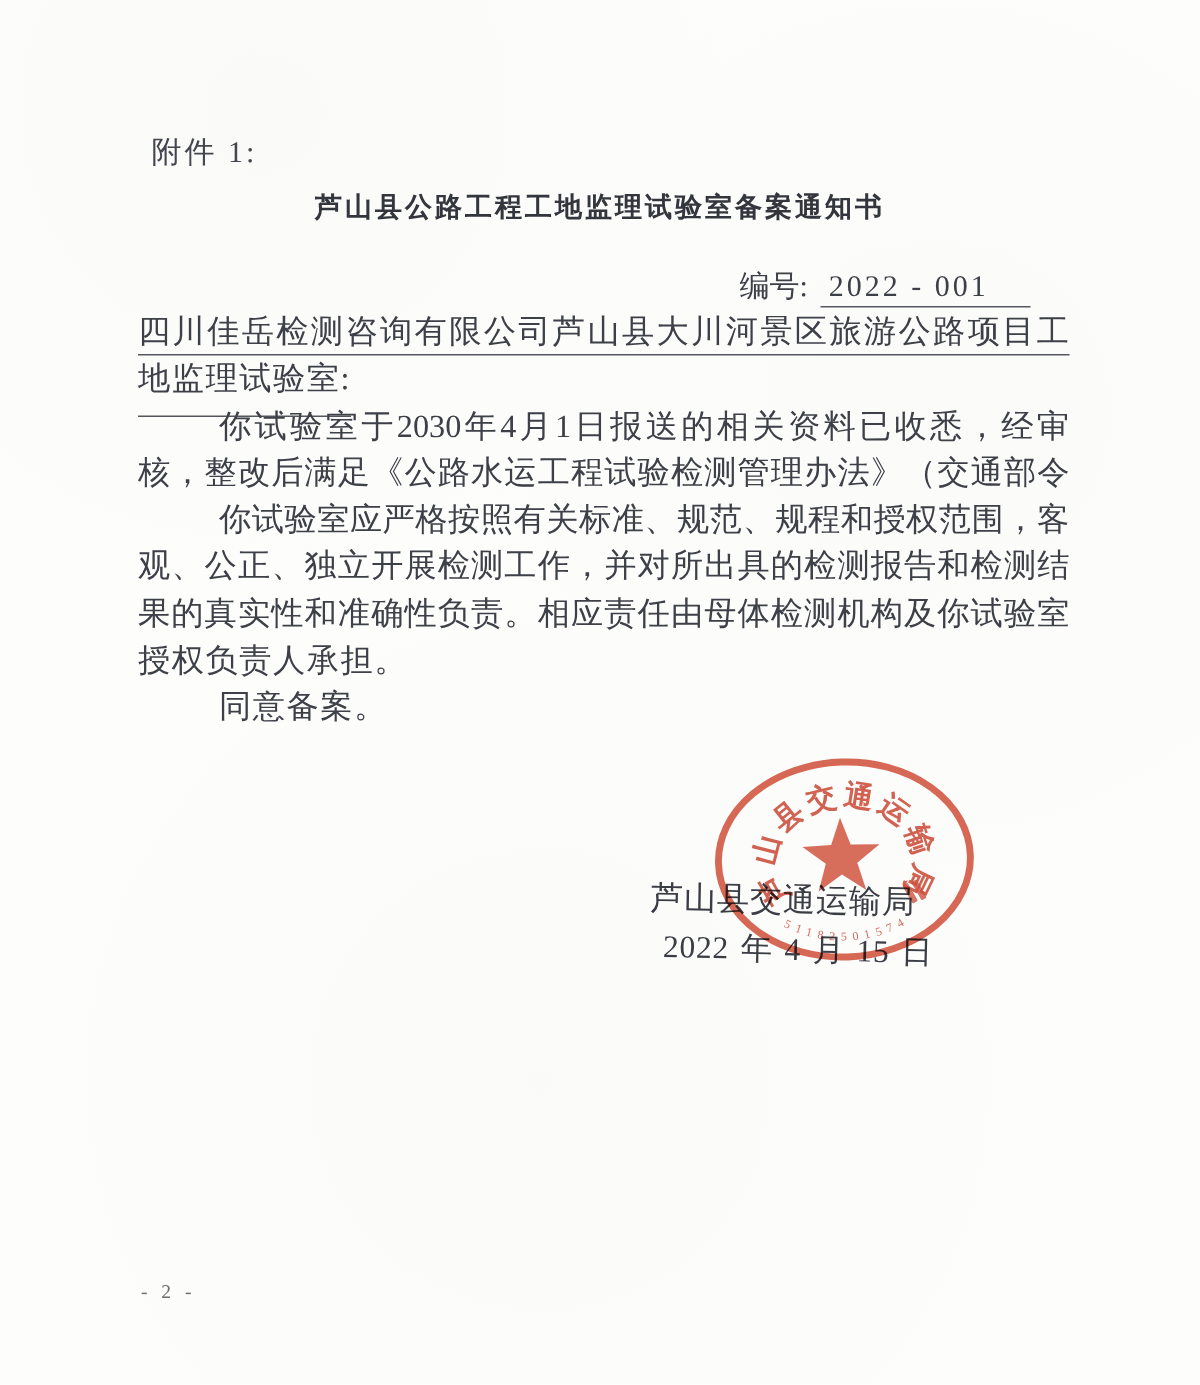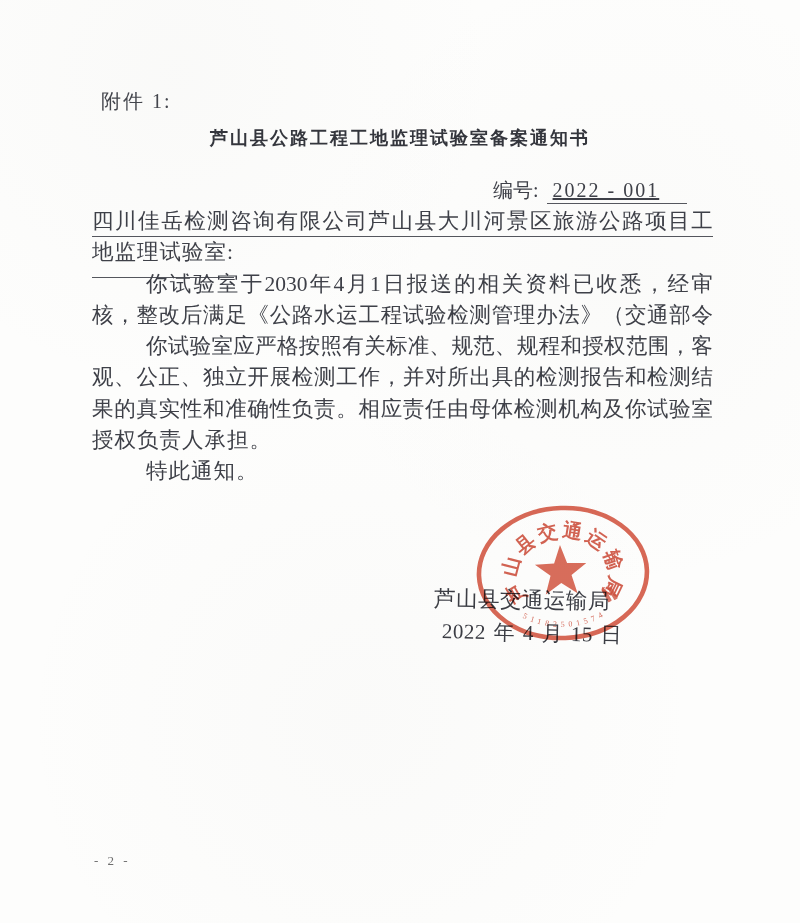--- a/index.html
+++ b/index.html
@@ -24,21 +24,21 @@
   .doc-title{
     position:absolute;left:0;right:0;top:126px;text-align:center;
     font-size:18px;font-weight:700;letter-spacing:2px;color:#34363d;
   }
   .serial-line{
     position:absolute;left:493px;top:177px;font-size:20px;color:#3e4048;
     white-space:nowrap;
   }
   .serial-line .value{
     display:inline-block;margin-left:8px;padding:0 28px 1px 6px;
-    border-bottom:1.6px solid #55575e;letter-spacing:2px;text-decoration:underline;
+    border-bottom:1.6px solid #55575e;letter-spacing:2px;
   }
   .body-block{
     position:absolute;left:92px;top:206px;width:621px;
   }
   .line{
     box-sizing:border-box;height:31.3px;font-size:21.5px;line-height:31.3px;
     white-space:nowrap;letter-spacing:1px;word-spacing:6px;color:#3e4048;
   }
   .line.stretch{
     display:flex;justify-content:space-between;align-items:center;
@@ -248,21 +248,21 @@
         <span>测</span>
         <span>机</span>
         <span>构</span>
         <span>及</span>
         <span>你</span>
         <span>试</span>
         <span>验</span>
         <span>室</span>
       </div>
     <div class="line">授权负责人承担。</div>
-    <div class="line indent">特此通知。</div>
+    <div class="line indent">同意备案。</div>
   </div>
 
   <div class="sign-org">芦山县交通运输局</div>
   <div class="sign-date">2022 年 4 月 15 日</div>
 
   <svg class="seal" viewBox="0 0 180 145" xmlns="http://www.w3.org/2000/svg">
     <defs>
       <path id="sealTopArc" d="M 53.7 93.2 A 46 36 0 1 1 126.3 93.2" fill="none"></path>
       <path id="sealBottomArc" d="M 36.4 105.7 A 70 54 0 0 0 143.6 105.7" fill="none"></path>
     </defs>

